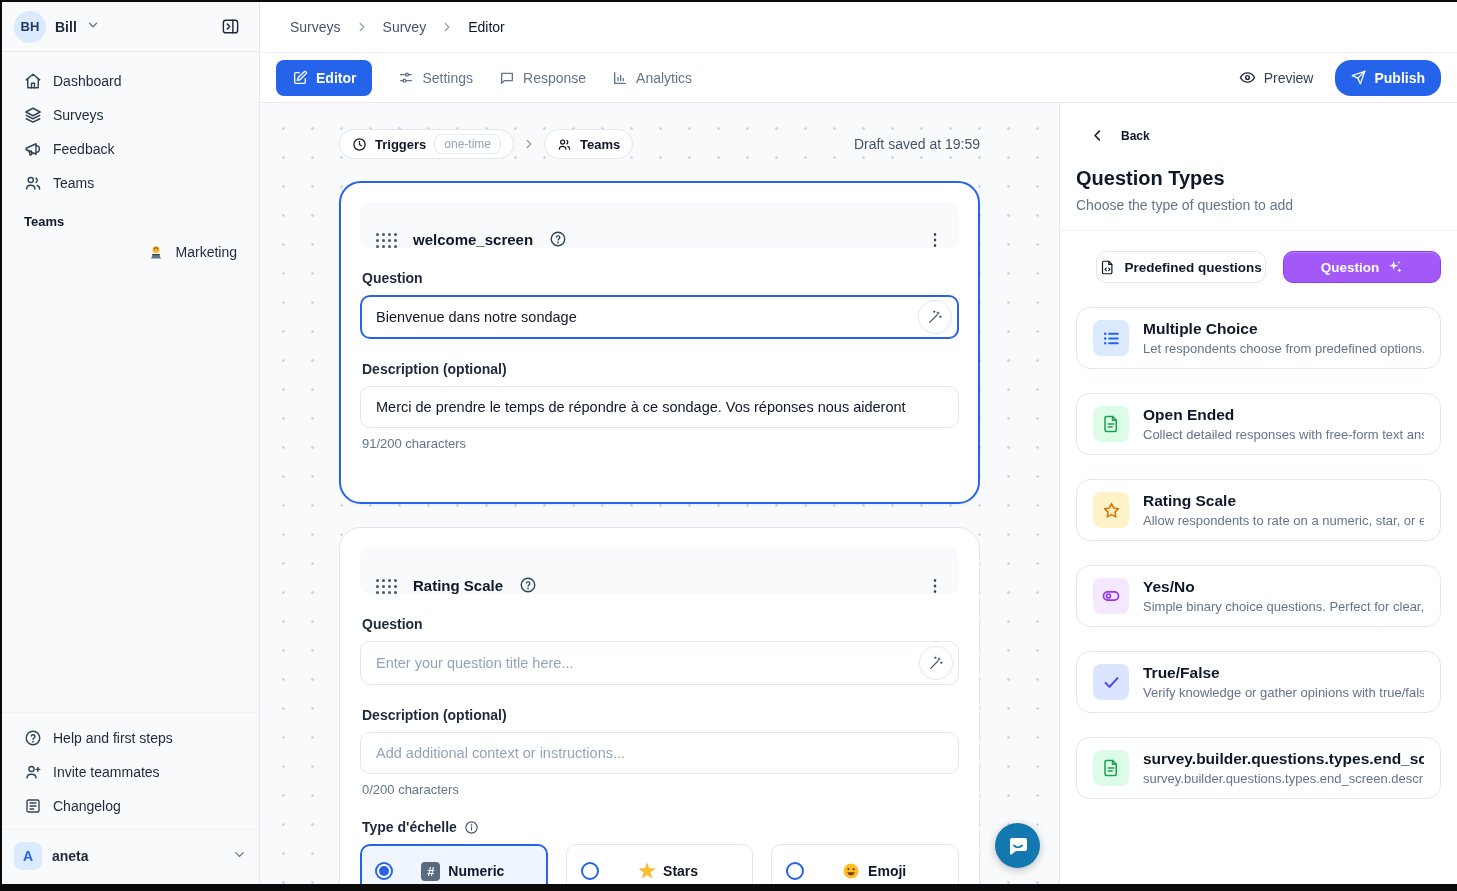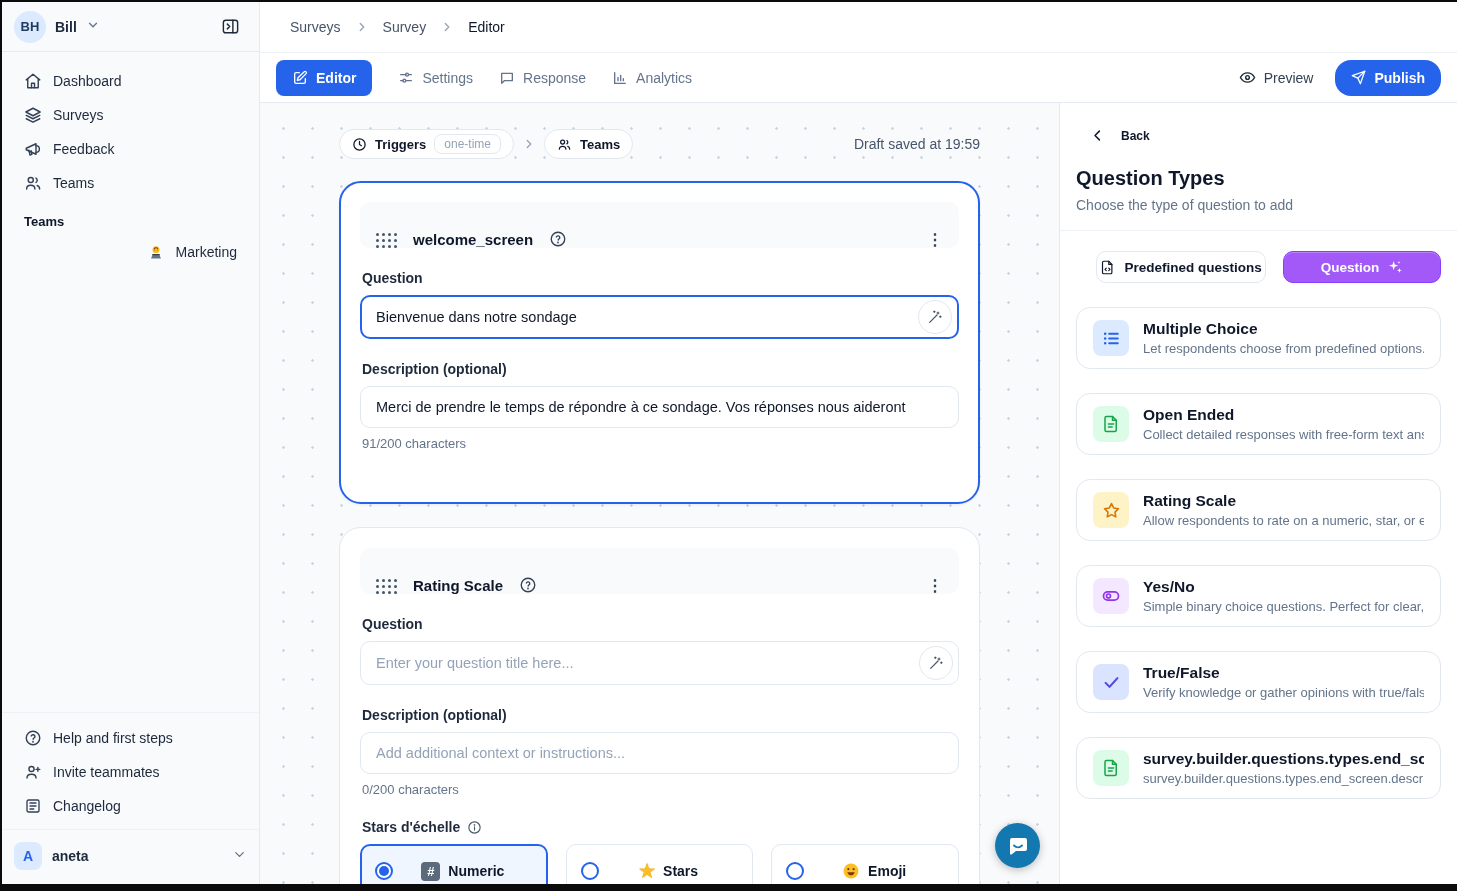--- a/index.html
+++ b/index.html
@@ -396,21 +396,21 @@
               </span>
             </div>
 
             <div class="field-label">Description (optional)</div>
             <div class="text-input" style="height:42px;">
               <span class="val placeholder">Add additional context or instructions...</span>
             </div>
             <div class="char-count">0/200 characters</div>
 
             <div class="field-label">
-              <span>Stars d'échelle</span>
+              <span>Type d'échelle</span>
               <svg width="15" height="15" viewBox="0 0 24 24" fill="none" stroke="#475569" stroke-width="1.8" stroke-linecap="round">
                   <circle cx="12" cy="12" r="9"></circle>
                   <path d="M12 11v5"></path>
                   <circle cx="12" cy="7.6" r=".5" fill="#475569"></circle>
                 </svg>
             </div>
             <div class="scale-row">
               <div class="scale-opt selected">
                 <span class="radio checked"></span>
                 <span class="opt-body">

